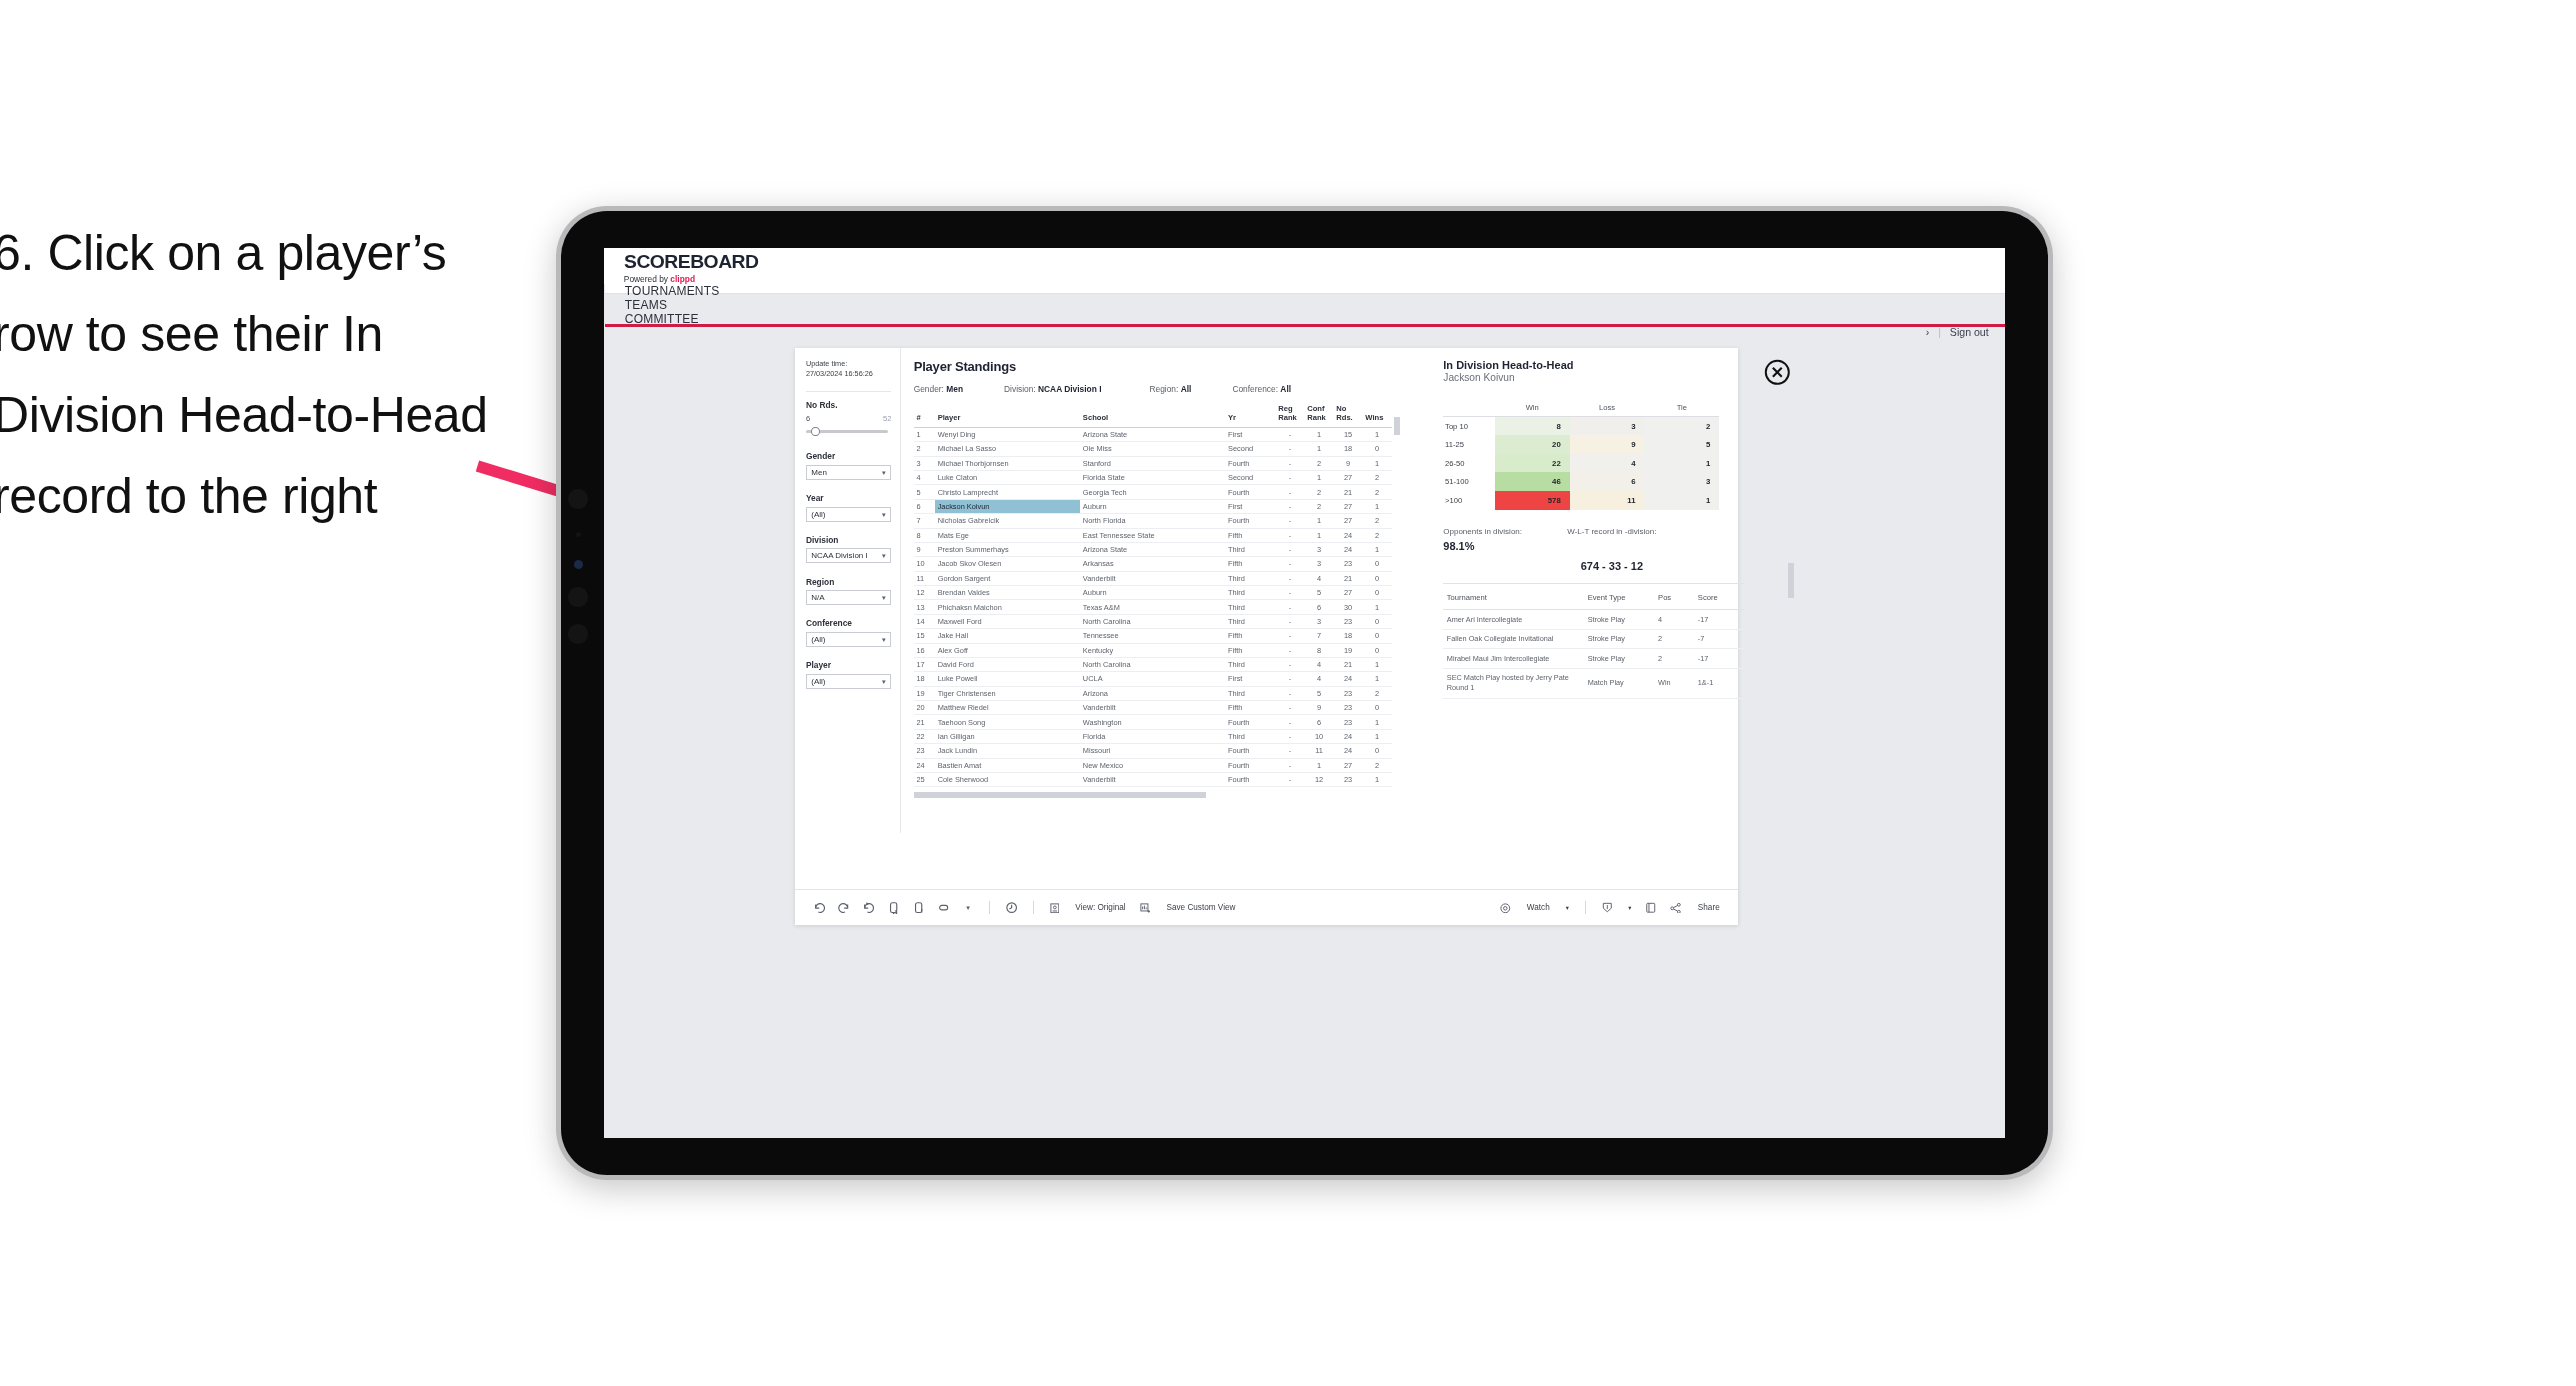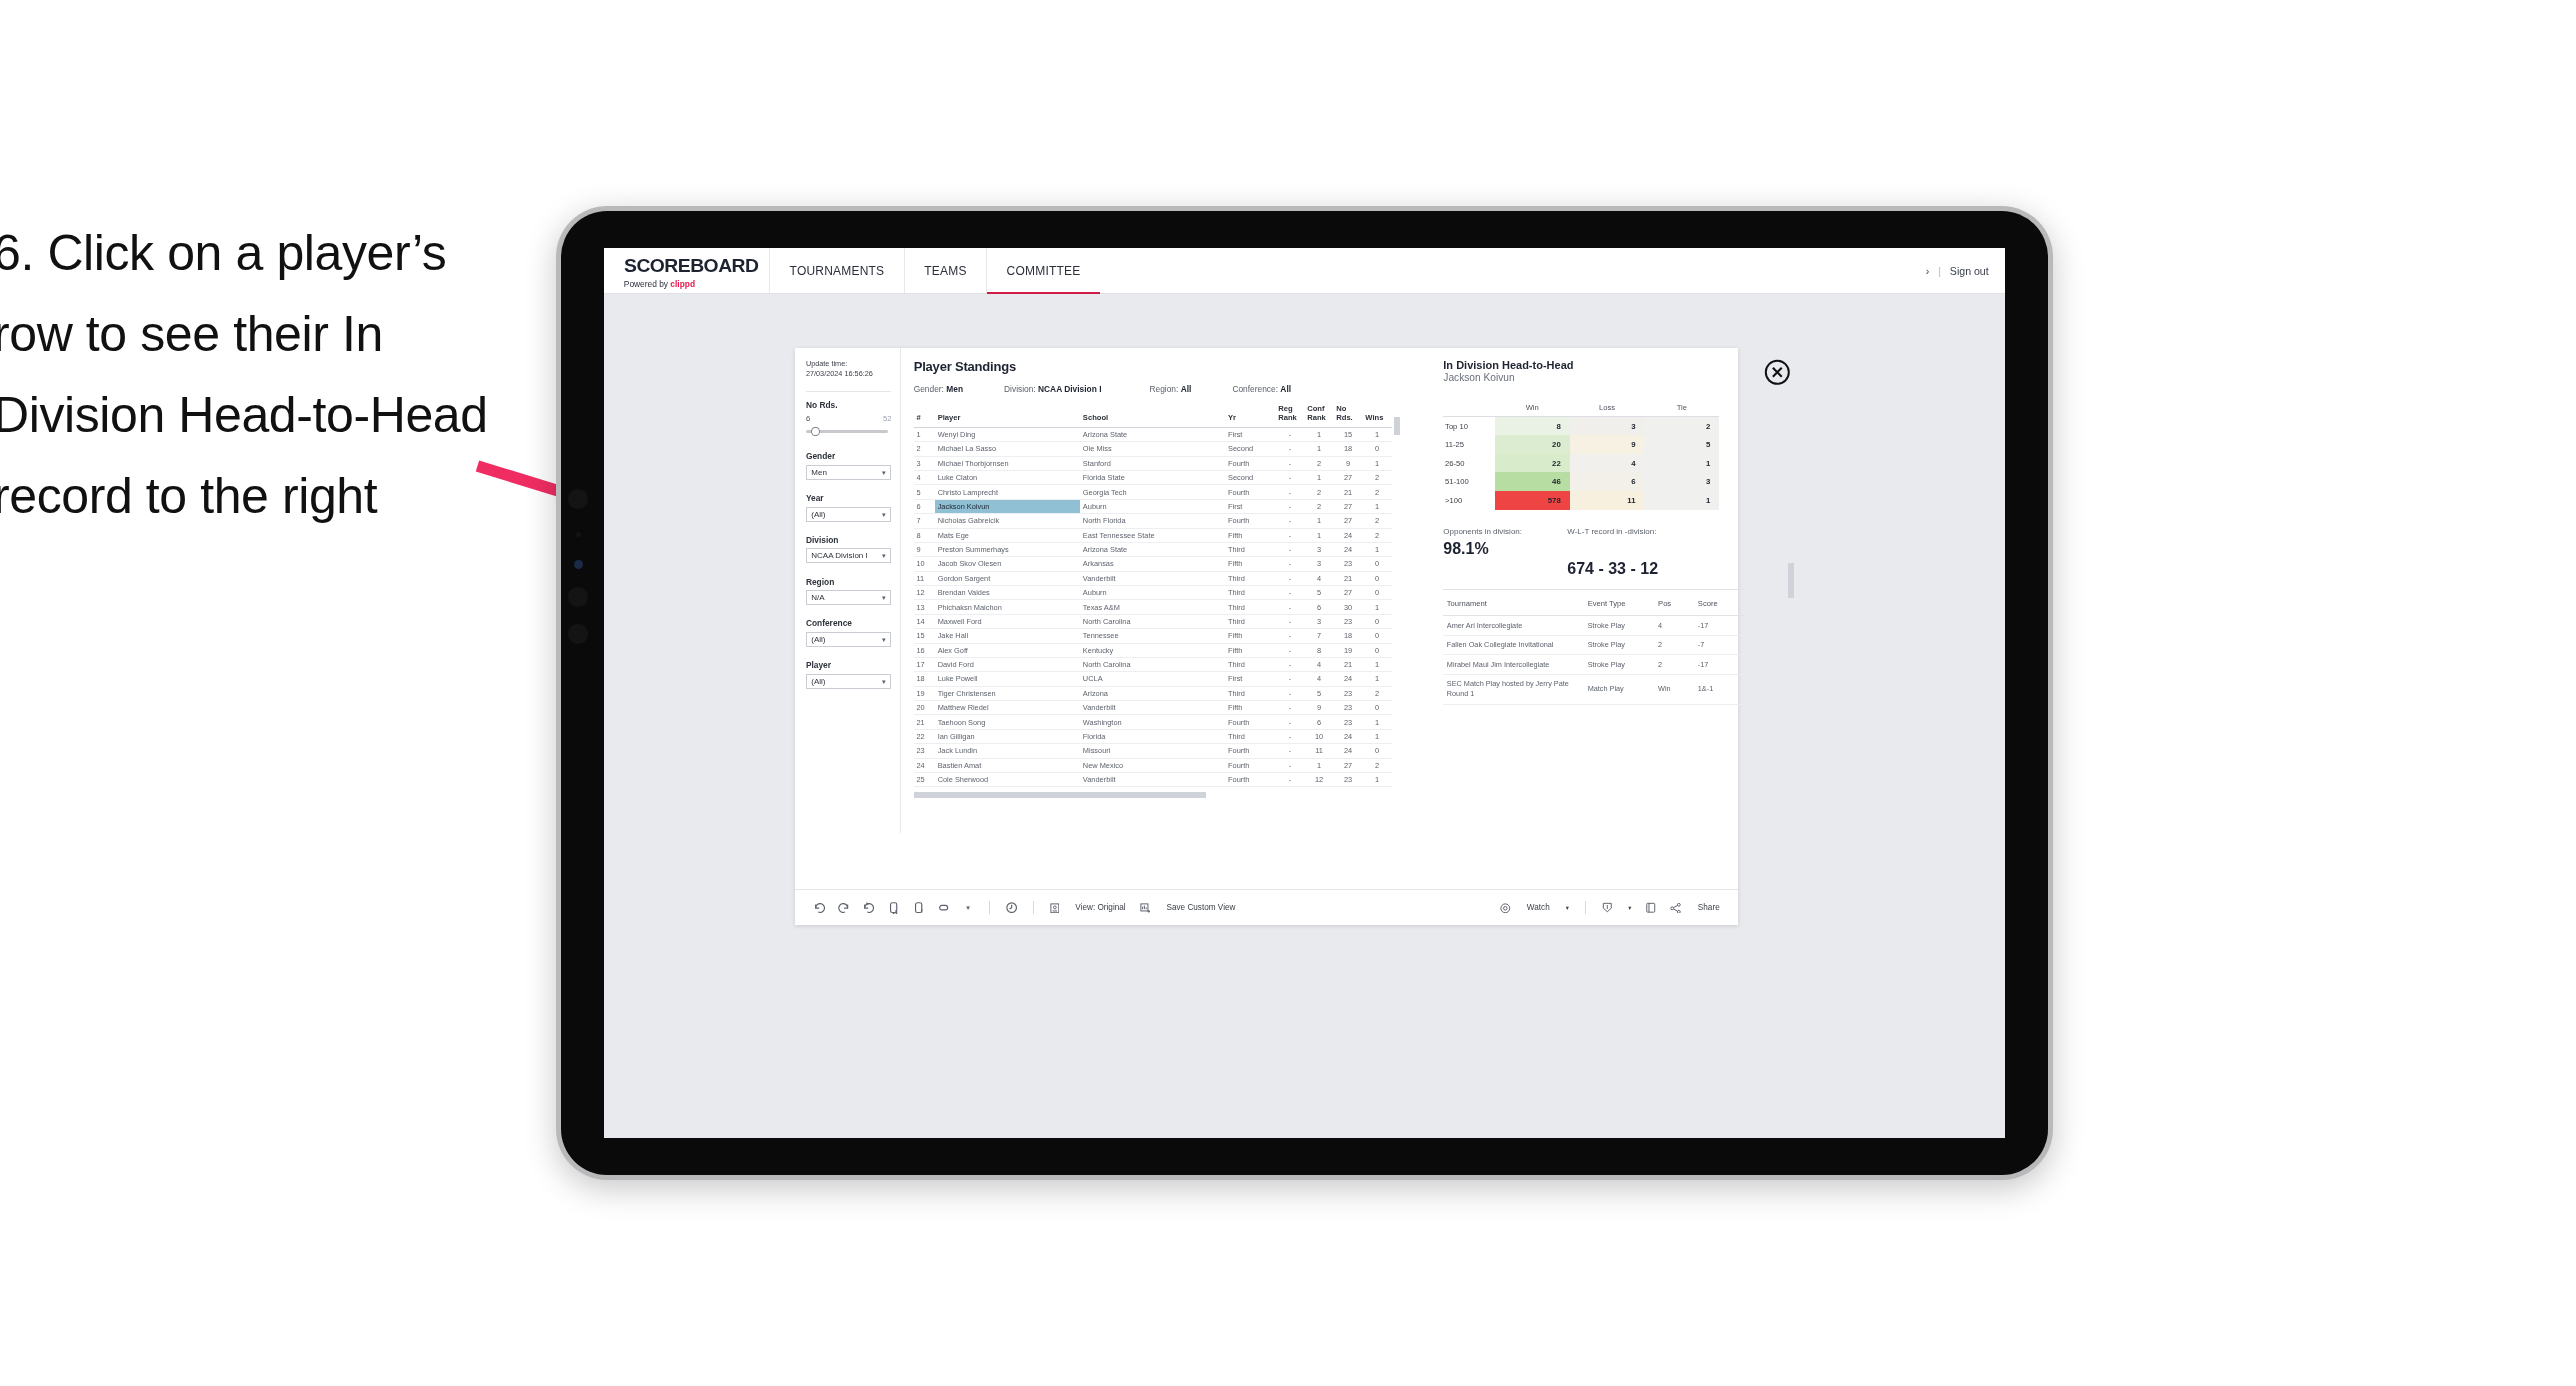--- a/index.html
+++ b/index.html
@@ -44,20 +44,21 @@
     position: relative;
   }
   .cam { position: absolute; border-radius: 50%; background: #141414; }
 
   
   #topbar {
     height: 46px; background: #ffffff;
     display: flex; align-items: stretch;
     border-bottom: 0.9px solid #dfe1e6;
     position: relative;
+    flex-direction: column;
   }
   #logo-block { padding: 4.4px 16px 0 19.5px; display: flex; flex-direction: column; justify-content: center; }
   #logo-word {
     font-family: "Liberation Sans", sans-serif;
     font-weight: bold; font-size: 18.6px; letter-spacing: -0.5px;
     color: #1d2330; line-height: 1; transform: scaleX(1.04); transform-origin: left;
   }
   #logo-sub { font-size: 8.4px; color: #2b2f3a; margin-top: 2.7px; }
   #logo-sub .brand { color: #e8174c; font-weight: bold; }
   .topnav-item {
@@ -166,21 +167,21 @@
     white-space: nowrap; width: 51px;
   }
   table.h2h td.val {
     font-size: 7.8px; color: #23272f; font-weight: bold;
     text-align: right; padding: 0 8.9px 0 5.3px;
     height: 18.6px; width: 74px;
   }
 
   #summary-row { display: flex; margin-top: 14px; padding-top: 3.5px; }
   .sum-block .lab { font-size: 8px; color: #5a5f69; }
-  .sum-block .val { font-size: 16px; font-weight: bold; color: #1d2330; margin-top: 4.4px; }
+  .sum-block .val { font-size: 11px; font-weight: bold; color: #1d2330; margin-top: 4.4px; }
   #sum-left { width: 124px; }
   #sum-right { }
   #sum-right .val { text-align: center; margin-top: 24px; }
 
   #tour-sep { height: 0.9px; background: #e0e2e7; margin-top: 10.6px; width: 301px; }
   table.tours { border-collapse: collapse; margin-top: 3.5px; width: 301px; table-layout: fixed; }
   table.tours th {
     font-size: 7.6px; font-weight: normal; color: #4d525c;
     text-align: left; padding: 6.2px 3.5px 7px 3.5px;
     border-bottom: 0.9px solid #e0e2e7;

